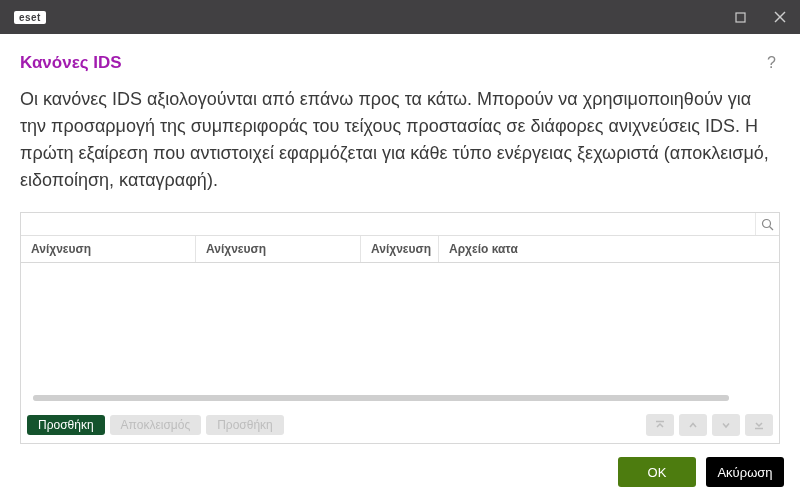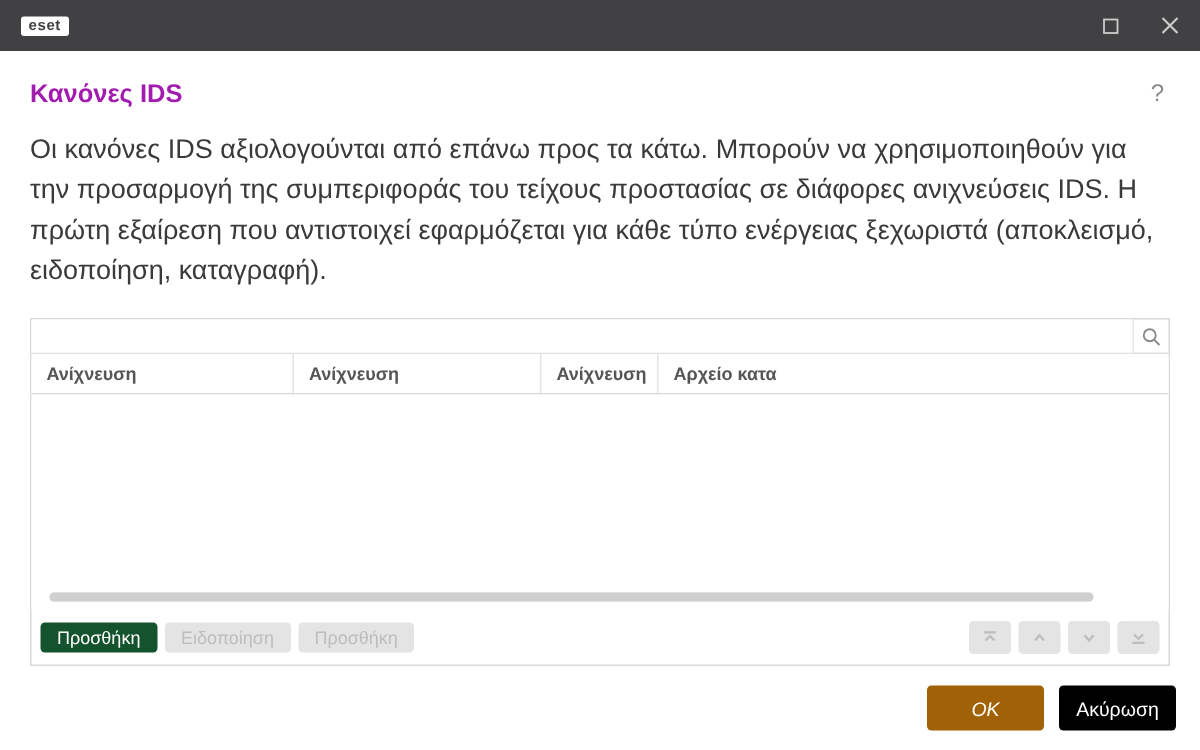--- a/index.html
+++ b/index.html
@@ -69,21 +69,21 @@
   .icon-btn svg { stroke: #bdbdbd; fill: none; }
 
   .footer {
     height: 56px; display: flex; align-items: center; justify-content: flex-end;
     padding: 0 16px; gap: 10px;
   }
   .fbtn {
     min-width: 78px; height: 30px; border: none; border-radius: 3px;
     font-size: 13px; cursor: pointer; color: #fff;
   }
-  .fbtn.ok { background: #a16207; font-style: italic; }
+  .fbtn.ok { background: #4d7c0f; }
   .fbtn.cancel { background: #000000; }
 
   .col0 { width: 175px; }
   .col1 { width: 165px; }
   .col2 { width: 190px; }
   .col3 { width: 90px; }
   .col4 { width: 78px; }
   .col5 { flex: 1; min-width: 60px; }
 </style>
 </head>
@@ -128,21 +128,21 @@
       <div class="th col4">Ανίχνευση</div>
       <div class="th col5">Αρχείο κατα</div>
     </div>
     <div class="table-body">
       <div class="hscroll-track">
         <div class="hscroll-thumb"></div>
       </div>
     </div>
     <div class="toolbar-row">
       <button class="tbtn primary">Προσθήκη</button>
-      <button class="tbtn disabled">Ειδοποίηση</button>
+      <button class="tbtn disabled">Αποκλεισμός</button>
       <button class="tbtn disabled">Προσθήκη</button>
       <div class="toolbar-spacer"></div>
       <div class="icon-btn">
         <svg width="12" height="12" viewBox="0 0 12 12">
             <line x1="2" y1="2.5" x2="10" y2="2.5" stroke-width="1.5"></line>
             <polyline points="3,8 6,5 9,8" stroke-width="1.5"></polyline>
           </svg>
       </div>
       <div class="icon-btn">
         <svg width="12" height="12" viewBox="0 0 12 12">

